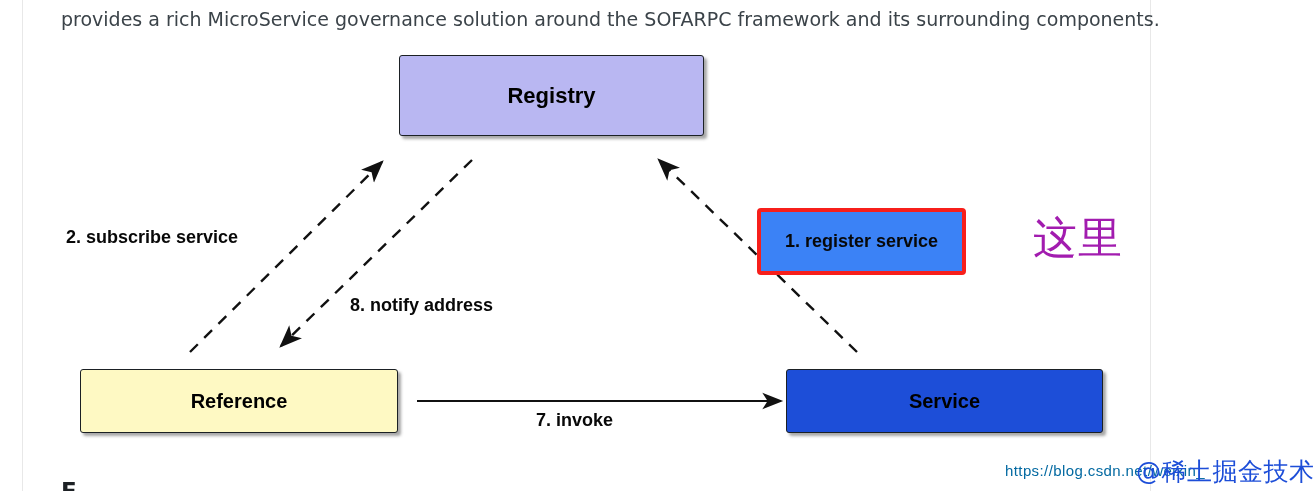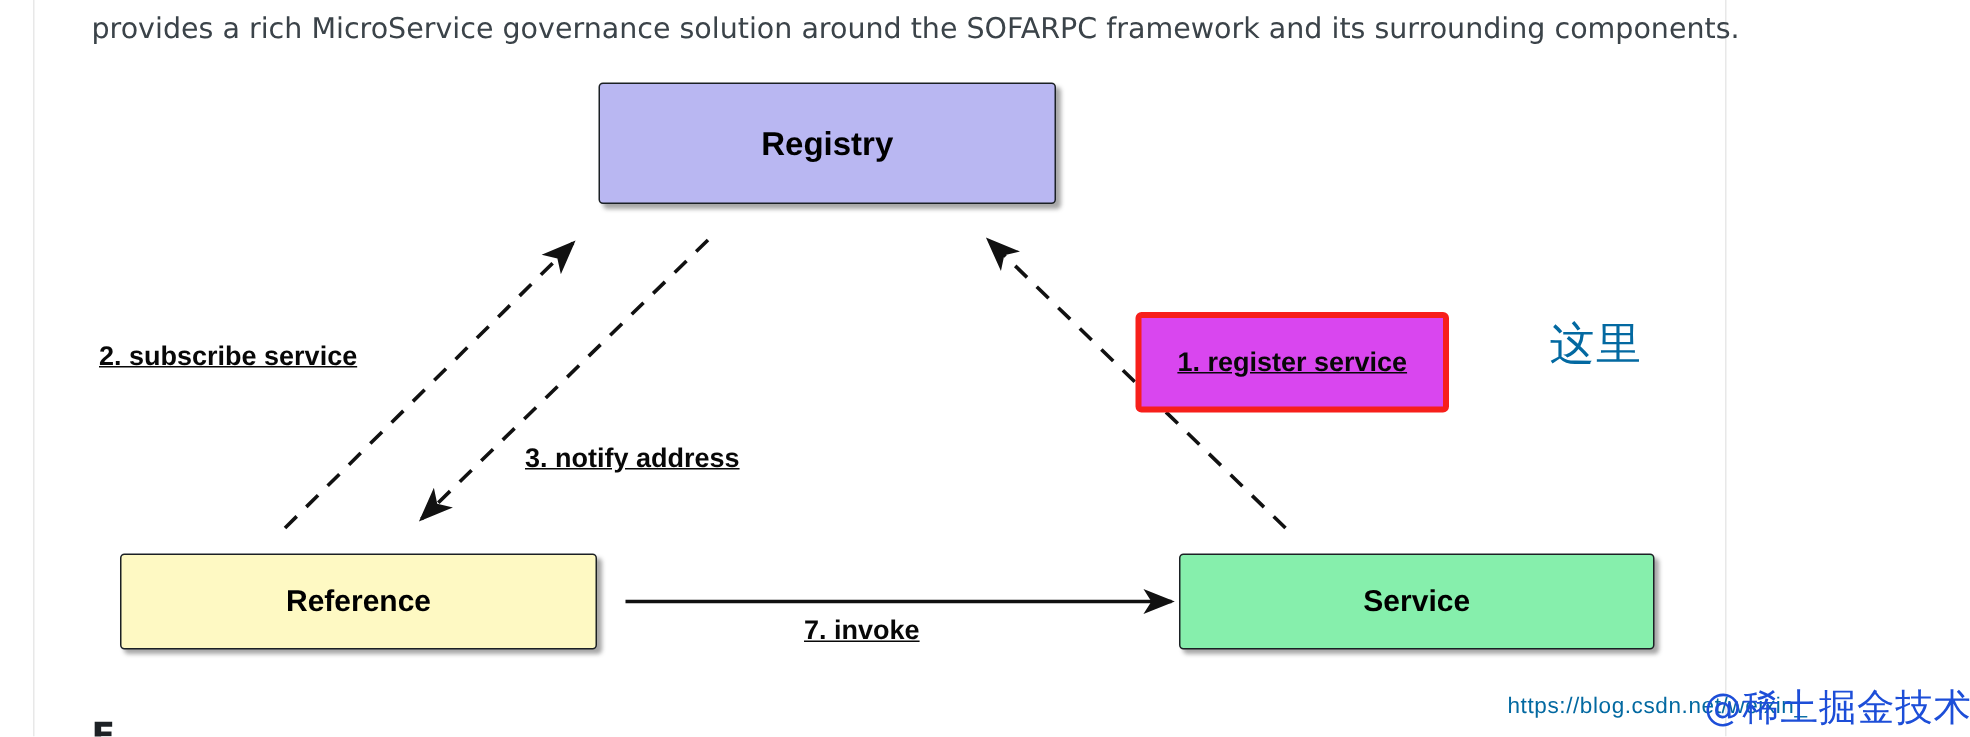--- a/index.html
+++ b/index.html
@@ -83,58 +83,57 @@
   }
   .node-reference {
     left: 80px;   top: 369px;
     width: 318px; height: 64px;
     background: #fef9c3;
     font-size: 20px;
   }
   .node-service {
     left: 786px;  top: 369px;
     width: 317px; height: 64px;
-    background: #86efac;
+    background: #1d4ed8;
     font-size: 20px;
   }
 
   
   .edge-label {
     position: absolute;
     font-weight: bold;
     color: #080808;
     white-space: nowrap;
     font-family: "Liberation Sans", sans-serif;
-    text-decoration: underline;
   }
   .label-subscribe { left: 66px;  top: 227px; font-size: 18px; }
   .label-notify    { left: 350px; top: 295px; font-size: 18px; }
   .label-invoke    { left: 536px; top: 410px; font-size: 18px; }
 
   
   .label-register-box {
     position: absolute;
     left: 757px;  top: 208px;
     width: 209px; height: 67px;
     box-sizing: border-box;
     border: 4px solid #f71f1b;
     border-radius: 4px;
-    background: #d946ef;
+    background: #3b82f6;
     display: flex;
     align-items: center;
     justify-content: center;
   }
   .label-register-box .edge-label { position: static; font-size: 18px; }
 
   
   .cn-note {
     position: absolute;
     left: 1033px; top: 209px;
-    font-size: 30px;
-    color: #0369a1;
+    font-size: 44px;
+    color: #a21caf;
     font-family: "DejaVu Sans", sans-serif;
     letter-spacing: 1px;
     white-space: nowrap;
   }
 
   
   .wm {
     position: absolute;
     white-space: nowrap;
     pointer-events: none;
@@ -198,21 +197,21 @@
 <div class="node node-reference">
   <span>Reference</span>
 </div>
 
 <div class="node node-service">
   <span>Service</span>
 </div>
 
 <div class="edge-label label-subscribe">2. subscribe service</div>
 
-<div class="edge-label label-notify">3. notify address</div>
+<div class="edge-label label-notify">8. notify address</div>
 
 <div class="edge-label label-invoke">7. invoke</div>
 
 <div class="label-register-box">
   <span class="edge-label">1. register service</span>
 </div>
 
 <div class="cn-note">这里</div>
 
 <div class="clipped-heading">F</div>

